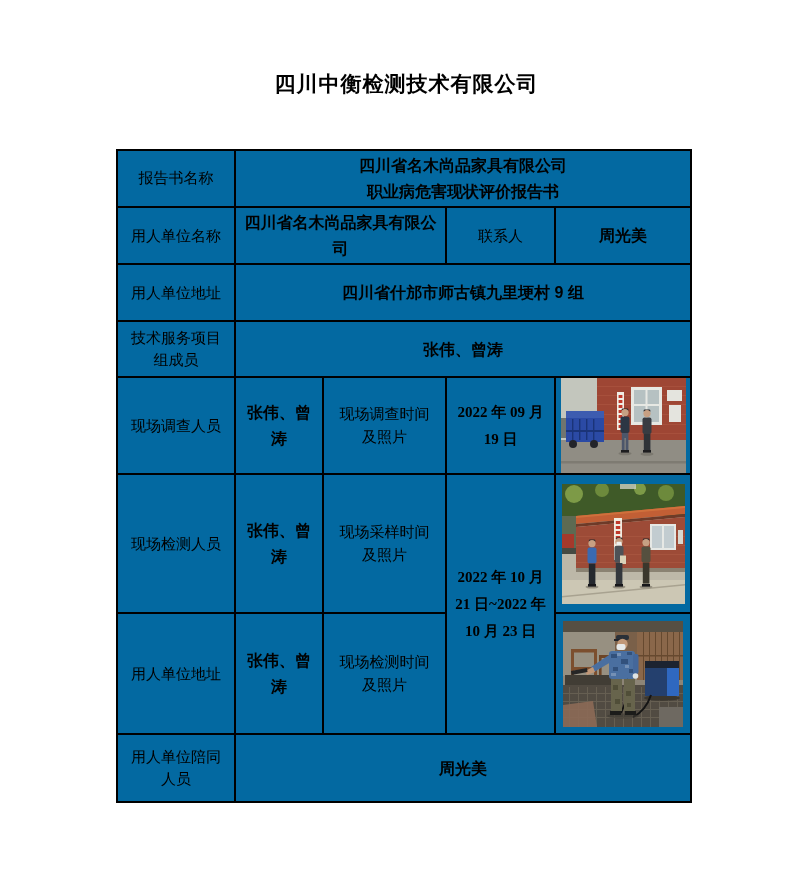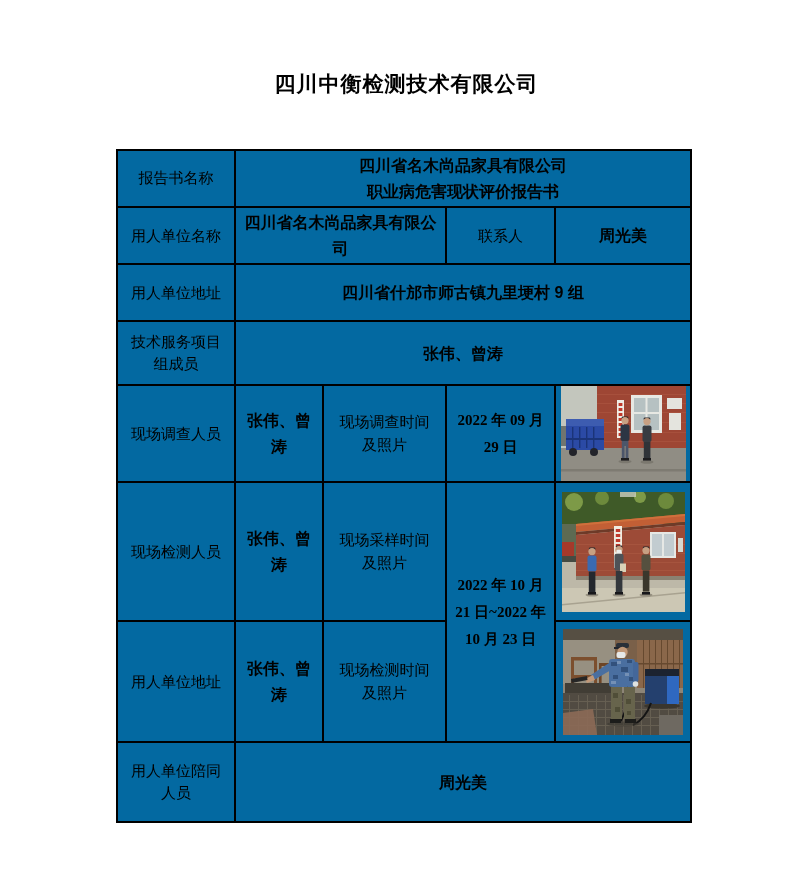--- a/index.html
+++ b/index.html
@@ -21,22 +21,22 @@
     position:absolute;left:116px;top:149px;width:574px;
     border-collapse:collapse;table-layout:fixed;background:#0369a1;
   }
   col.c0{width:118px}col.c1{width:88px}col.c2{width:123px}col.c3{width:109px}col.c4{width:136px}
   td{border:2px solid #000;text-align:center;vertical-align:middle;color:#000;overflow:hidden;}
   td.lbl{font-size:15px;font-weight:400;padding:2px 10px;line-height:1.5;}
   td.val{font-size:16px;font-weight:700;padding:2px 4px;line-height:1.6;border-radius:25px;}
   td.names{padding:2px 6px;}
   td.date{font-size:15px;padding:2px 2px;line-height:1.8;font-family:"Liberation Serif",serif;}
   td.photo-cell{padding:0;}
-  tr.r1{height:57px}tr.r2{height:49px}tr.r3{height:57px}tr.r4{height:64px}
-  tr.r5{height:89px}tr.r6{height:139px}tr.r7{height:121px}tr.r8{height:80px}
+  tr.r1{height:57px}tr.r2{height:49px}tr.r3{height:57px}tr.r4{height:56px}
+  tr.r5{height:89px}tr.r6{height:139px}tr.r7{height:121px}tr.r8{height:68px}
   svg.photo{display:block;margin:0 auto;}
 </style>
 </head>
 <body>
 
 <div class="page">
 
   <div class="doc-title">四川中衡检测技术有限公司</div>
 
 
@@ -72,21 +72,21 @@
 
       <tr class="r4">
         <td class="lbl">技术服务项目组成员</td>
         <td class="val" colspan="4">张伟、曾涛</td>
       </tr>
 
       <tr class="r5">
         <td class="lbl">现场调查人员</td>
         <td class="val names">张伟、曾涛</td>
         <td class="lbl">现场调查时间及照片</td>
-        <td class="val date">2022 年 09 月 29 日</td>
+        <td class="val date">2022 年 09 月 19 日</td>
         <td class="photo-cell">
           <svg class="photo" width="125" height="95" viewBox="0 0 125 95">
             <rect width="125" height="95" fill="#c3c6bd"></rect>
             <g>
               <rect x="36" y="0" width="89" height="62" fill="#9e4634"></rect>
               <rect x="36" y="8" width="89" height="1" fill="#ab5440" opacity=".7"></rect>
               <rect x="36" y="17" width="89" height="1" fill="#ab5440" opacity=".7"></rect>
               <rect x="36" y="26" width="89" height="1" fill="#ab5440" opacity=".7"></rect>
               <rect x="36" y="36" width="89" height="1" fill="#ab5440" opacity=".7"></rect>
               <rect x="36" y="46" width="89" height="1" fill="#ab5440" opacity=".7"></rect>

